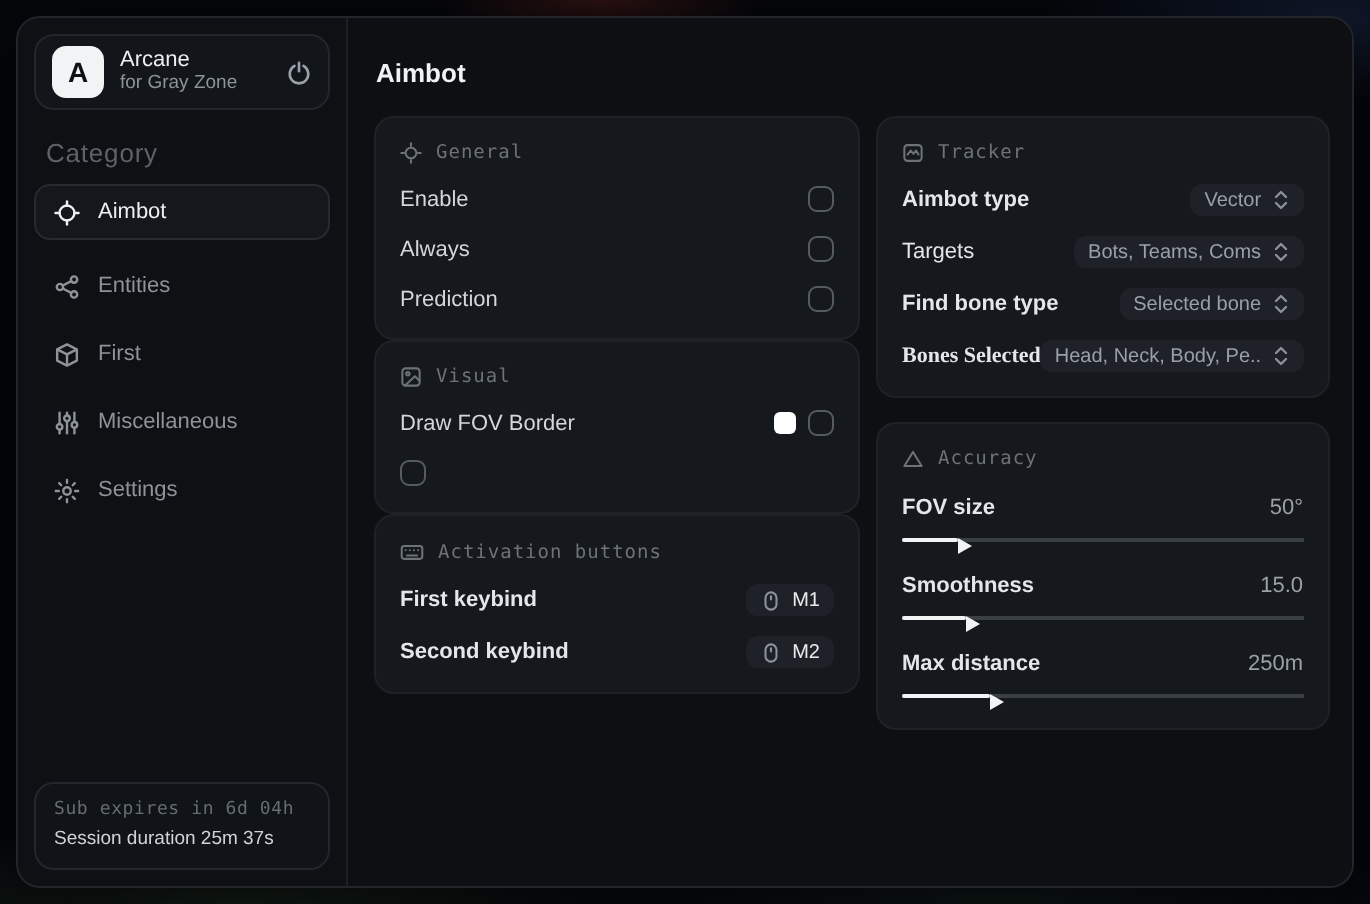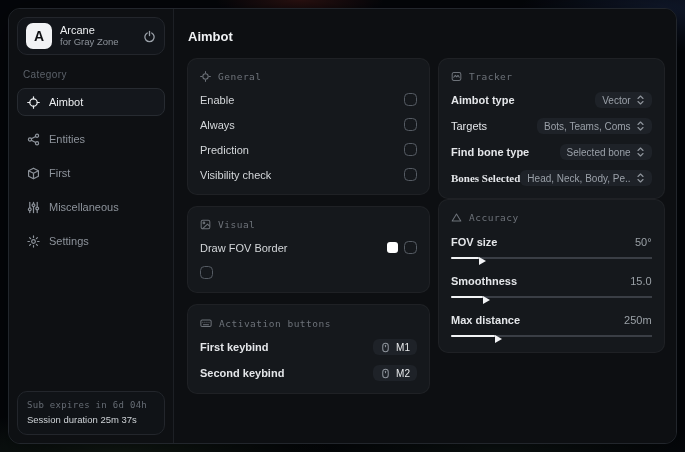--- a/index.html
+++ b/index.html
@@ -33,21 +33,21 @@
   .logo {
     width:26px; height:26px; border-radius:7px; background:#f2f3f5;
     color:#101114; font-weight:bold; font-size:14px;
     display:flex; align-items:center; justify-content:center; flex:0 0 26px;
   }
   .brand-text { flex:1; line-height:1.15; }
   .brand-title { color:#eceef0; font-size:11px; font-weight:normal; }
   .brand-sub { color:#8d939b; font-size:9.5px; }
   .power-btn { color:#9aa0a8; display:flex; align-items:center; }
   .category {
-    color:#5c626a; font-size:10px; letter-spacing:.4px;
+    color:#5c626a; font-size:13px; letter-spacing:.4px;
     margin:14px 6px 8px 6px;
   }
   .nav-item {
     display:flex; align-items:center; gap:9px;
     height:26px; padding:0 9px; margin:0 0 8px 0;
     border-radius:8px; color:#8d939b; font-size:11px;
     border:1px solid transparent; cursor:pointer;
   }
   .nav-item.active {
     color:#eceef0; background:#14171c; border-color:#272b31;
@@ -58,22 +58,22 @@
     position:absolute; left:8px; right:8px; bottom:8px;
     border:1px solid #23262c; background:#101317; border-radius:10px;
     padding:7px 9px; line-height:1.5;
   }
   .sf-line1 { font-family:"DejaVu Sans Mono","Liberation Mono",monospace; color:#666c74; font-size:9px; letter-spacing:.3px; }
   .sf-line2 { color:#cfd3d7; font-size:9.5px; }
   
   .main { flex:1; padding:14px 13px; background:#0d0f12; }
   .page-title { color:#f0f2f4; font-size:13px; font-weight:bold; margin:6px 0 14px 1px; }
   .columns { display:flex; gap:8px; }
-  .col-left { width:243px; flex:0 0 243px; display:flex; flex-direction:column; gap:11px; }
-  .col-right { flex:1; display:flex; flex-direction:column; }
+  .col-left { width:243px; flex:0 0 243px; display:flex; flex-direction:column; }
+  .col-right { flex:1; display:flex; flex-direction:column; gap:12px; }
   .card {
     background:#15181c; border:1px solid rgba(255,255,255,.045);
     border-radius:10px; padding:10px 12px 12px 12px;
   }
   .sec-head {
     display:flex; align-items:center; gap:7px; color:#6d7279;
     font-family:"DejaVu Sans Mono","Liberation Mono",monospace;
     font-size:9.5px; letter-spacing:.5px; margin:2px 0 4px 0;
   }
   .row {
@@ -233,24 +233,20 @@
             <span class="checkbox"></span>
           </div>
           <div class="row">
             <span class="row-label">Always</span>
             <span class="checkbox"></span>
           </div>
           <div class="row">
             <span class="row-label">Prediction</span>
             <span class="checkbox"></span>
           </div>
-          <div class="row">
-            <span class="row-label">Visibility check</span>
-            <span class="checkbox"></span>
-          </div>
         </div>
 
         <div class="card">
           <div class="sec-head">
             <span>
               <svg width="11" height="11" viewBox="0 0 14 14" fill="none" stroke="currentColor" stroke-width="1.3" stroke-linejoin="round">
                 <rect x="1.5" y="1.5" width="11" height="11" rx="2"></rect>
                   <circle cx="5" cy="5" r="1.1"></circle>
                   <path d="M12.5 9.5 9.5 6.5 3 12.5"></path>
               </svg>

